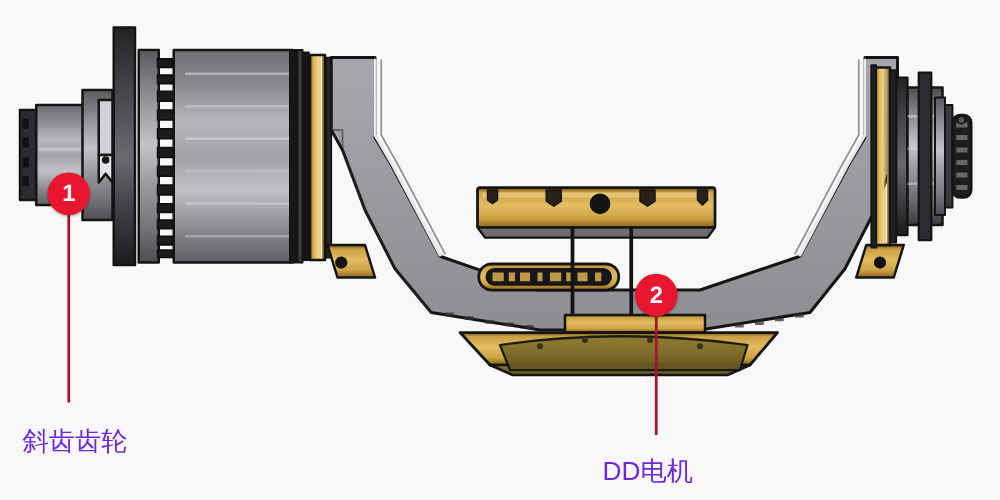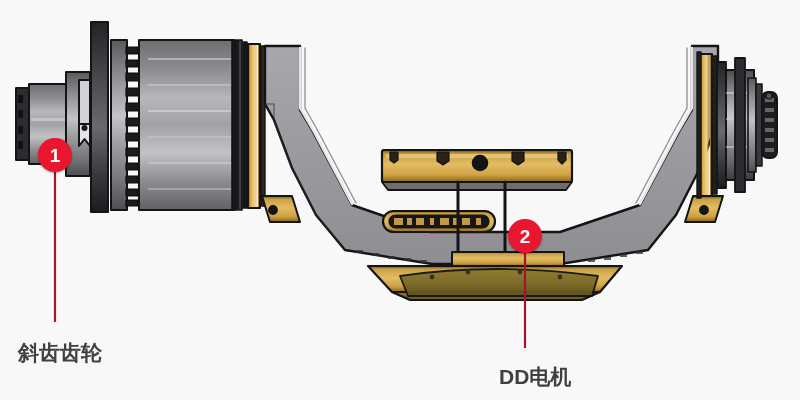--- a/index.html
+++ b/index.html
@@ -25,28 +25,27 @@
     letter-spacing:0;
     box-shadow:0 1px 2px rgba(0,0,0,.35);
     z-index:6;
     user-select:none;
   }
   #callout-1{left:38px;top:138px;background:#e8162e;}
   #callout-2{left:508px;top:219px;background:#e8162e;}
 
   .anno-label{
     position:absolute;
-    color:#404040;
+    color:#6d28d9;
     font-size:21px;
     white-space:nowrap;
     z-index:6;
-    font-weight:bold;
   }
   #label-1{left:18px;top:339px;}
-  #label-2{left:482px;top:363px;margin-left:17px;}
+  #label-2{left:482px;top:363px;}
 </style>
 </head>
 <body>
 
 <div id="stage">
 
   <svg id="svg" viewBox="0 0 800 400">
     <defs>
       <linearGradient id="gCyl" x1="0" y1="0" x2="0" y2="1">
         <stop offset="0" stop-color="#6f6f73"></stop>

